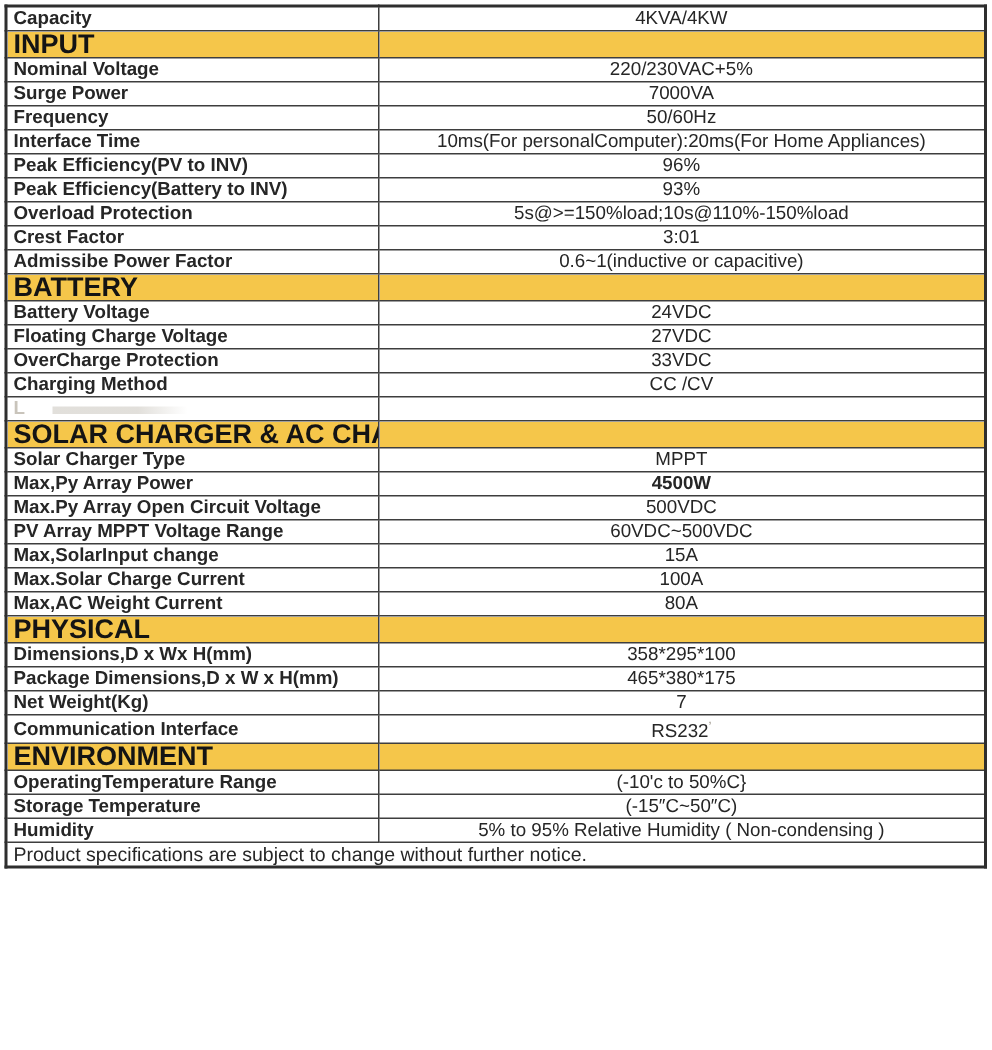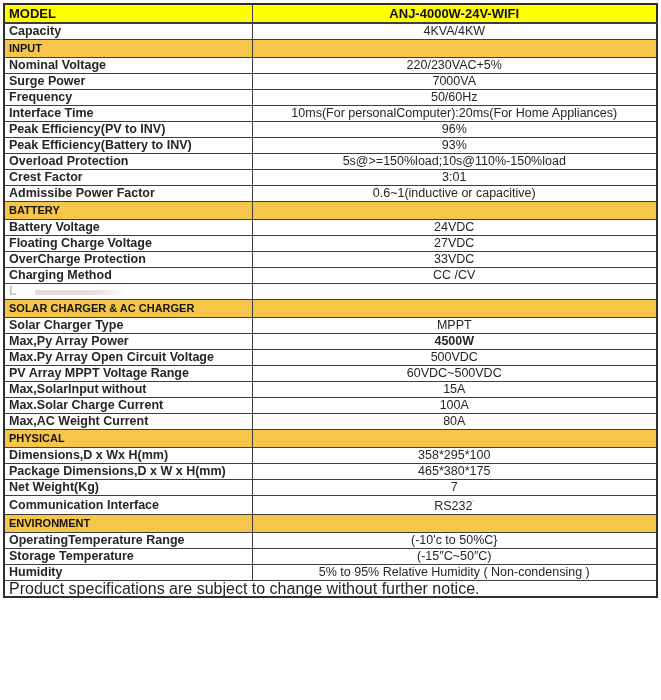--- a/index.html
+++ b/index.html
@@ -37,51 +37,47 @@
     background:var(--model-bg);
     font-weight:bold;
     font-size:13px;
     color:#101020;
     height:17px;
     border-bottom-width:2px;
   }
   tr.section-row td{
     background:var(--section-bg);
     font-weight:bold;
-    font-size:11px;
+    font-size:18px;
     color:#141414;
     height:17px;
   }
   tr.ghost-row td{
     color:#C9C4BB;
   }
   tr.ghost-row td.label{
     background:
       linear-gradient(90deg, rgba(190,185,175,.45) 0 38%, rgba(190,185,175,0) 60%) no-repeat 30px 55%/150px 5px;
   }
   .bold-val{font-weight:bold;}
   .suffix{color:#9B958B;font-size:9px;vertical-align:4px;}
   tr.footer-row td{
     text-align:left;
-    font-size:16px;
+    font-size:13px;
   }
 </style>
 </head>
 <body>
 
 <table class="spec">
   <colgroup>
       <col class="c-label">
       <col class="c-value">
     </colgroup>
   <tbody id="spec-body">
-    <tr class="model-row">
-      <td class="label">MODEL</td>
-      <td class="value">ANJ-4000W-24V-WIFI</td>
-    </tr>
 
     <tr class="spec-row">
         <td class="label">Capacity</td>
         <td class="value">4KVA/4KW</td>
       </tr>
       <tr class="section-row">
         <td class="label">INPUT</td>
         <td class="value"></td>
       </tr>
       <tr class="spec-row">
@@ -158,21 +154,21 @@
       </tr>
       <tr class="spec-row">
         <td class="label">Max.Py Array Open Circuit Voltage</td>
         <td class="value">500VDC</td>
       </tr>
       <tr class="spec-row">
         <td class="label">PV Array MPPT Voltage Range</td>
         <td class="value">60VDC~500VDC</td>
       </tr>
       <tr class="spec-row">
-        <td class="label">Max,SolarInput without</td>
+        <td class="label">Max,SolarInput change</td>
         <td class="value">15A</td>
       </tr>
       <tr class="spec-row">
         <td class="label">Max.Solar Charge Current</td>
         <td class="value">100A</td>
       </tr>
       <tr class="spec-row">
         <td class="label">Max,AC Weight Current</td>
         <td class="value">80A</td>
       </tr>

